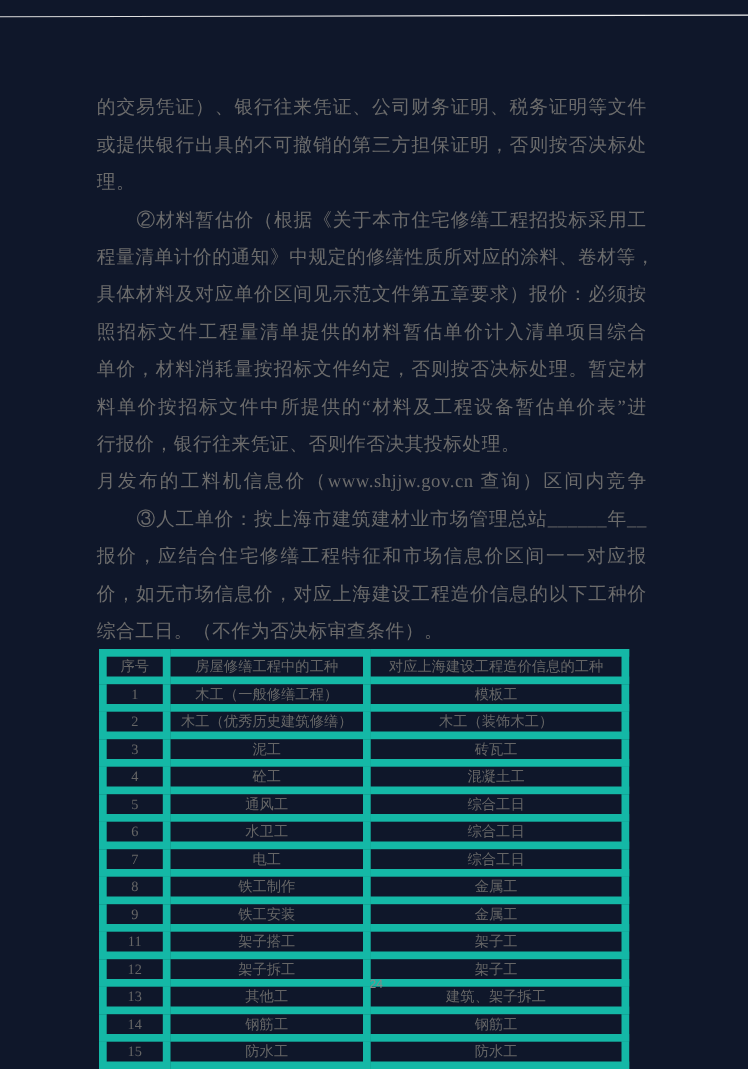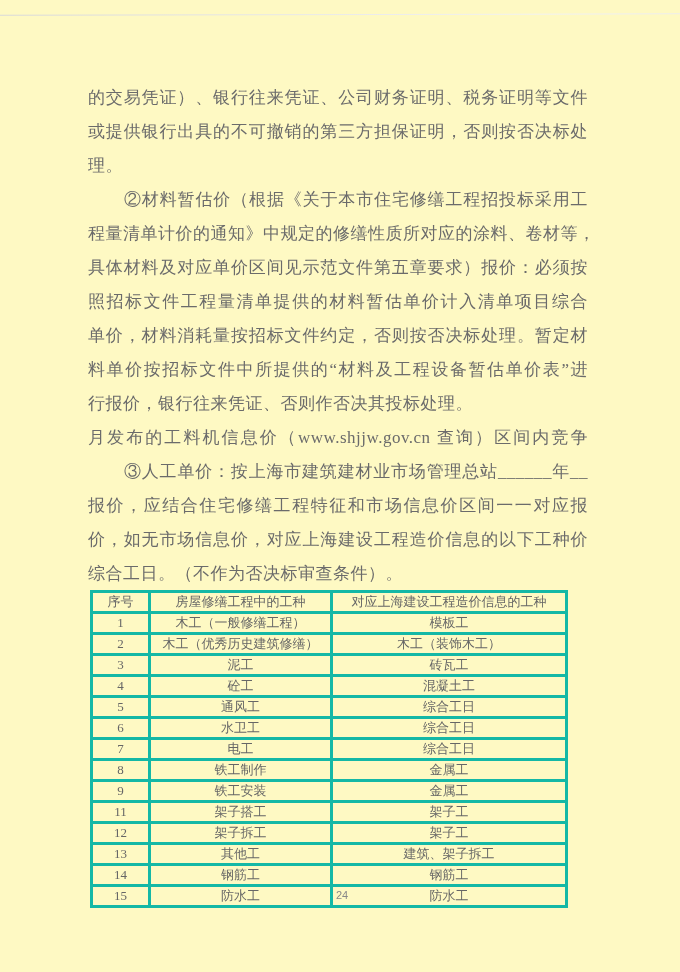--- a/index.html
+++ b/index.html
@@ -5,21 +5,21 @@
   html, body { margin: 0; padding: 0; }
   body {
     width: 680px; height: 972px;
     background: #ffffff;
     font-family: "Liberation Serif", serif;
     overflow: hidden;
   }
   .page {
     position: relative;
     width: 680px; height: 972px;
-    background: #fef9c3;
+    background: #0f172a;
   }
   .scan-artifact-line {
     position: absolute;
     top: 14px; left: 0;
     width: 100%; height: 1px;
     background: linear-gradient(90deg, #d9d9d9, #e9e9e9 45%, #f2f2f2 80%, #ededed);
     transform: rotate(-0.12deg);
   }
   .textblock {
     position: absolute;
@@ -47,21 +47,21 @@
     left: 90px; top: 590px;
     width: 475px;
     border-collapse: collapse;
     table-layout: fixed;
     color: #666666;
     font-size: 13px;
     text-align: center;
   }
   table.trade-table th,
   table.trade-table td {
-    border: 3px solid #14b8a6;
+    border: 7px solid #14b8a6;
     height: 17px;
     padding: 0 2px;
     font-weight: normal;
     overflow: hidden;
     white-space: nowrap;
   }
   .page-number {
     position: absolute;
     top: 889px; left: 2px;
     width: 100%;

